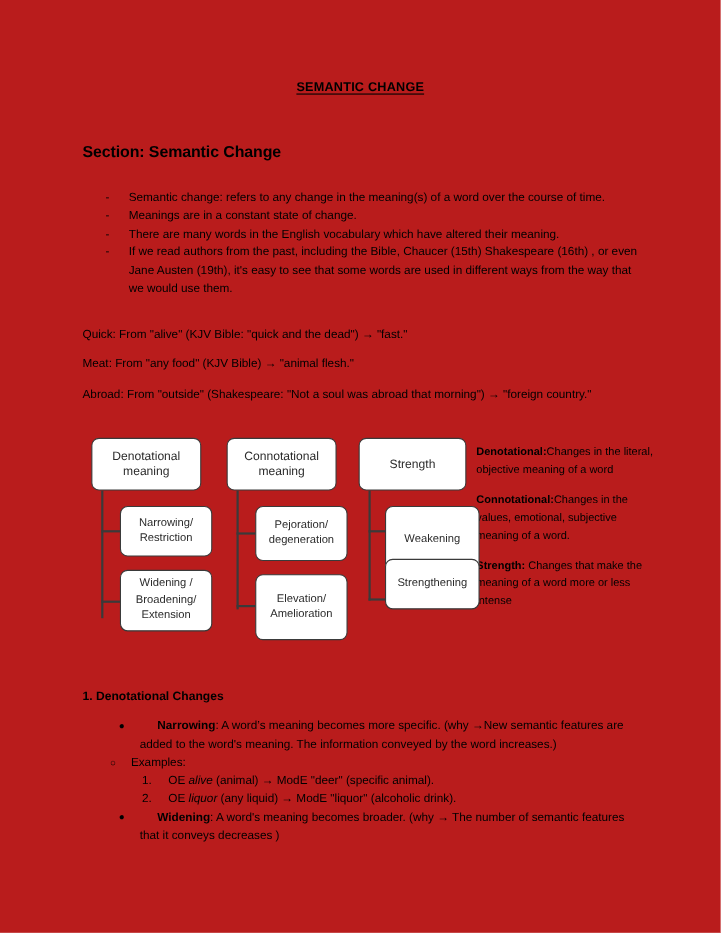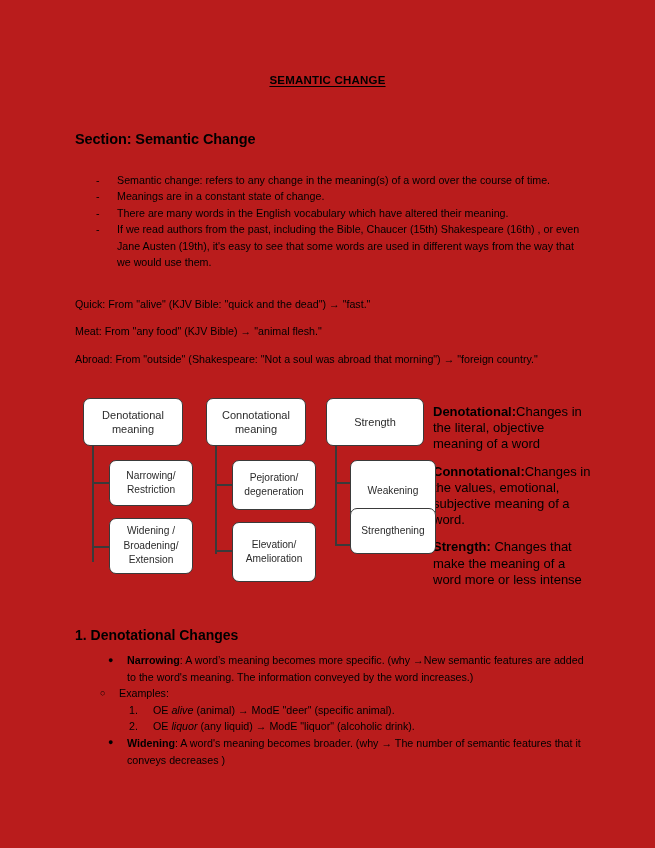--- a/index.html
+++ b/index.html
@@ -156,32 +156,32 @@
   }
   .stub.s1 { width: 18px; }
   .dcol.c3 .stub.s1 { width: 16px; }
 
   
   .legend {
     position: absolute;
     left: 433px;
     top: 404px;
     width: 162px;
-    font-size: 13px;
+    font-size: 10px;
     line-height: 16.2px;
   }
   .legend-para { margin-bottom: 11px; }
   .legend-para b { font-weight: bold; }
 
   
   .sub-heading {
     position: absolute;
     left: 75px;
     top: 627px;
-    font-size: 14px;
+    font-size: 11px;
     font-weight: bold;
   }
 
   
   .outline {
     position: absolute;
     left: 75px;
     top: 652px;
     width: 512px;
     font-size: 10.7px;
@@ -209,21 +209,21 @@
   }
   .lvl3 {
     position: relative;
     padding-left: 78px;
   }
   .lvl3 > .mk {
     position: absolute;
     left: 54px;
     top: 0px;
   }
-  .outline b { font-weight: bold; }
+  .outline b { font-weight: bold; margin-left: 16px; }
   .outline i { font-style: italic; }
 </style>
 </head>
 <body>
 
 <div class="page">
 
   <div class="doc-title">
     <span>SEMANTIC CHANGE</span>
   </div>

